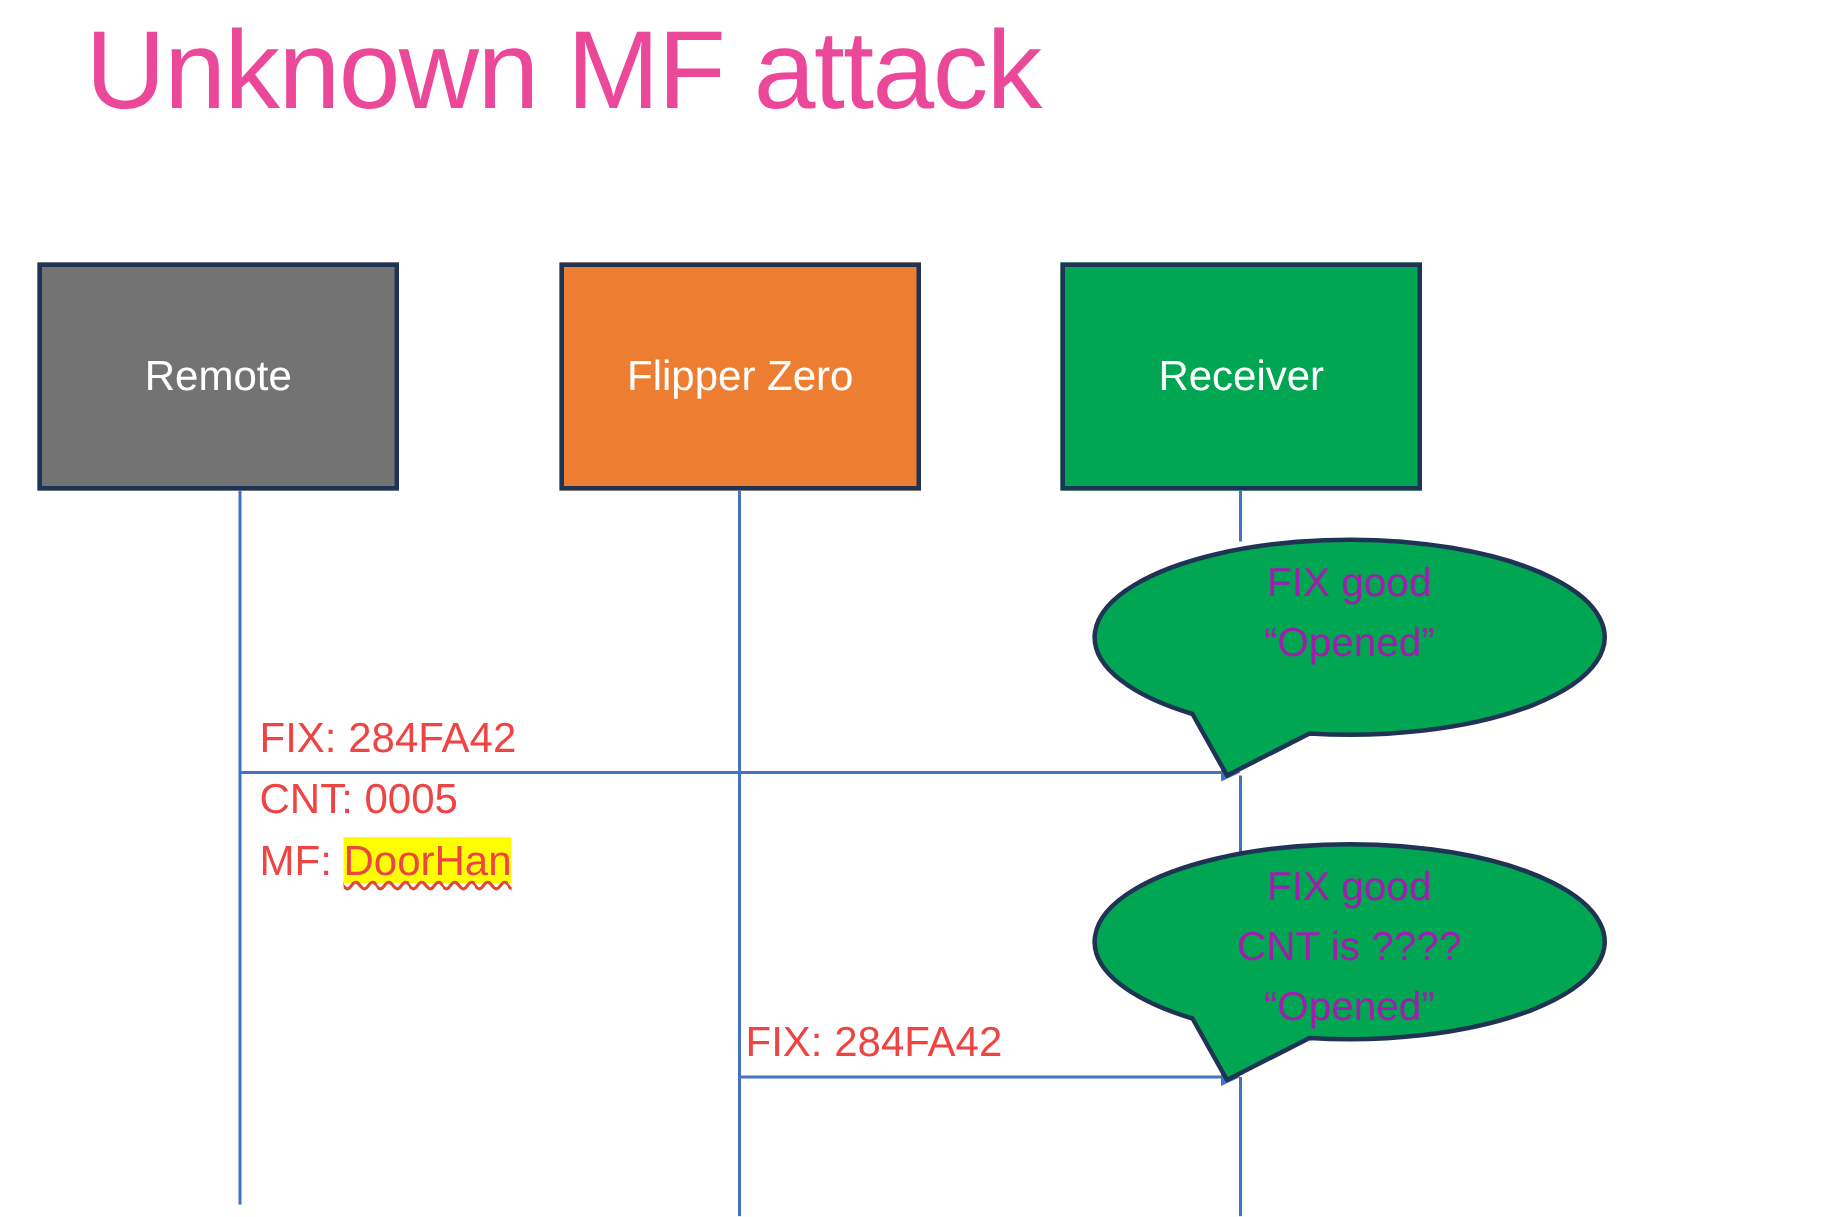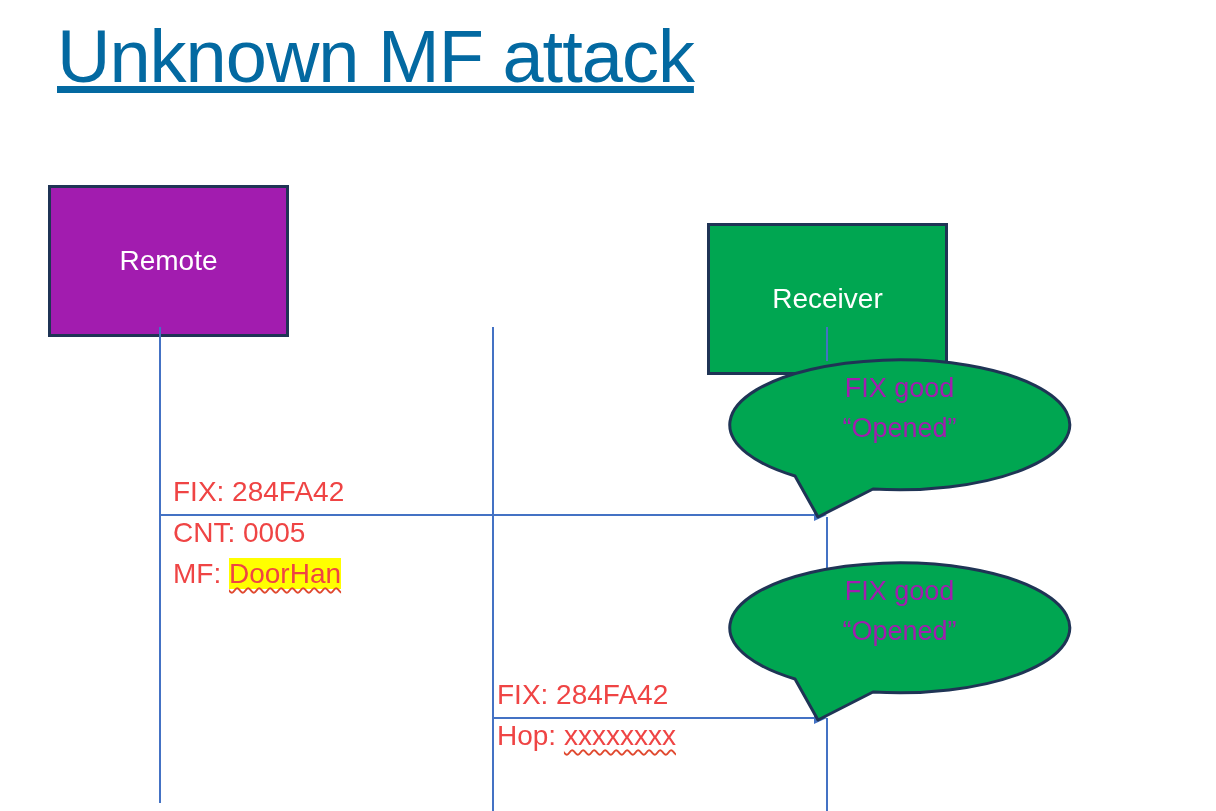--- a/index.html
+++ b/index.html
@@ -1,31 +1,31 @@
 <!DOCTYPE html>
 <html><head>
 <meta charset="utf-8">
 <style>
   html,body{margin:0;padding:0;background:#ffffff;}
   .slide{
     position:relative;width:1216px;height:811px;background:#ffffff;overflow:hidden;
     font-family:"Liberation Sans",sans-serif;
   }
   .title{
-    position:absolute;left:57px;top:14px;font-size:74px;font-weight:300;
-    color:#0369a1;letter-spacing:-1px;white-space:nowrap;text-decoration:underline;
+    position:absolute;left:57px;top:4px;font-size:74px;font-weight:300;
+    color:#ec4899;letter-spacing:-1px;white-space:nowrap;
   }
   .actor{
     position:absolute;top:175px;width:241px;height:152px;box-sizing:border-box;
     border:3px solid #1f3455;display:flex;align-items:center;justify-content:center;
     color:#ffffff;font-size:28px;
   }
-  .actor.remote{left:48px;background:#a21caf;margin-top:10px;}
+  .actor.remote{left:25px;background:#737373;}
   .actor.flipper{left:373px;background:#ed7d31;}
-  .actor.receiver{left:707px;background:#00a651;margin-top:48px;}
+  .actor.receiver{left:707px;background:#00a651;}
   .lifeline{position:absolute;width:2px;background:#4472c4;}
   .msg-arrow{position:absolute;height:12px;}
   .arrow-line{position:absolute;left:0;top:5px;height:2px;background:#4472c4;}
   .arrow-head{
     position:absolute;top:0;width:0;height:0;
     border-top:6px solid transparent;border-bottom:6px solid transparent;
     border-left:13px solid #4472c4;
   }
   .msg-label{
     position:absolute;font-size:28px;line-height:41px;color:#ef4444;white-space:nowrap;
@@ -49,20 +49,23 @@
 </head>
 <body>
 
 <div class="slide">
 
   <div class="title">Unknown MF attack</div>
 
   <div class="actor remote">
     <span>Remote</span>
   </div>
+  <div class="actor flipper">
+    <span>Flipper Zero</span>
+  </div>
   <div class="actor receiver">
     <span>Receiver</span>
   </div>
 
   <div class="lifeline" style="left:159px;top:327px;height:476px;"></div>
   <div class="lifeline" style="left:492px;top:327px;height:484px;"></div>
   <div class="lifeline" style="left:826px;top:327px;height:34px;"></div>
   <div class="lifeline" style="left:826px;top:517px;height:51px;"></div>
   <div class="lifeline" style="left:826px;top:718px;height:93px;"></div>
 
@@ -77,32 +80,32 @@
   </div>
 
   <div class="msg-label" style="left:173px;top:471px;">
     <div>FIX: 284FA42</div>
     <div>CNT: 0005</div>
     <div><span>MF: </span><span class="hl squiggle">DoorHan</span></div>
   </div>
 
   <div class="msg-label" style="left:497px;top:674px;">
     <div>FIX: 284FA42</div>
-    <div><span>Hop: </span><span class="squiggle">xxxxxxxx</span></div>
   </div>
 
   <svg class="bubble-svg b1" viewBox="0 0 360 172">
     <path d="M 161 137 A 170 65 0 1 0 83 124 L 106 165 Z" fill="#00a651" stroke="#1f3455" stroke-width="3" stroke-linejoin="round"></path>
   </svg>
   <div class="bubble-text t1">
     <div>FIX good</div>
     <div>“Opened”</div>
   </div>
 
   <svg class="bubble-svg b2" viewBox="0 0 360 172">
     <path d="M 161 137 A 170 65 0 1 0 83 124 L 106 165 Z" fill="#00a651" stroke="#1f3455" stroke-width="3" stroke-linejoin="round"></path>
   </svg>
   <div class="bubble-text t2">
     <div>FIX good</div>
+    <div>CNT is ????</div>
     <div>“Opened”</div>
   </div>
 
 </div>
 
 </body></html>

